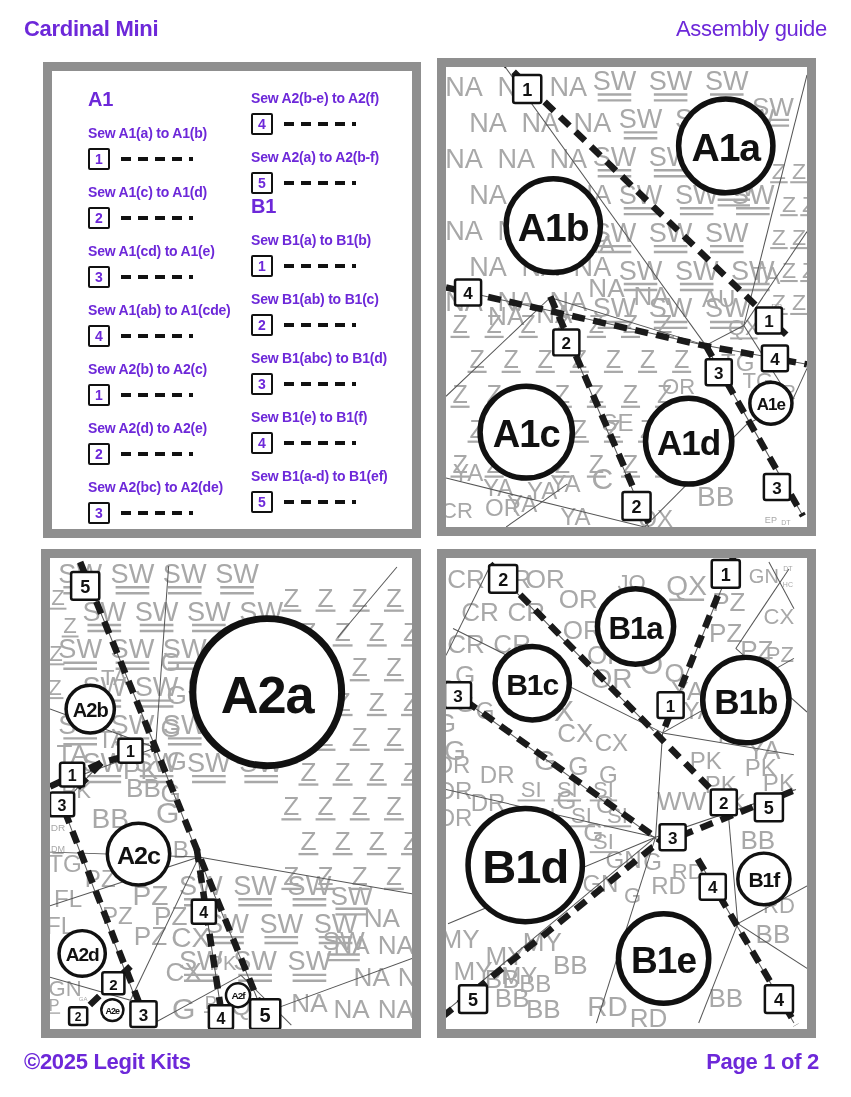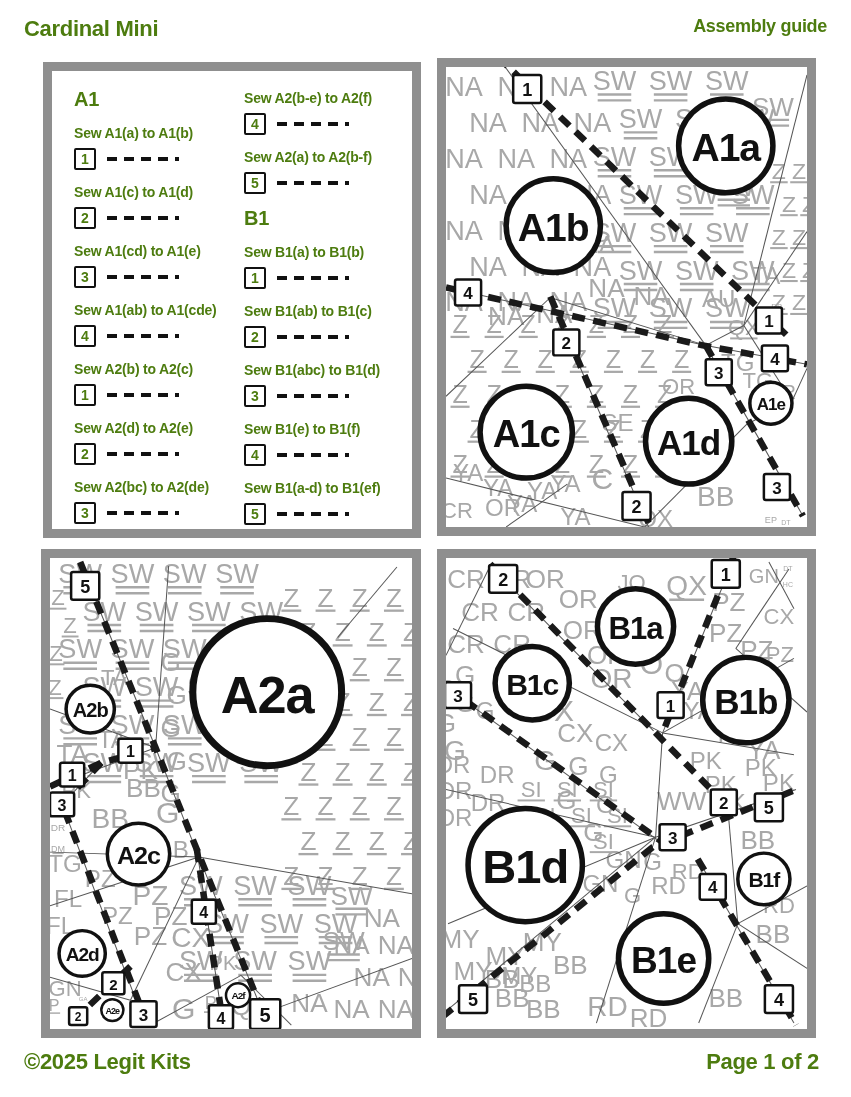--- a/index.html
+++ b/index.html
@@ -1,31 +1,31 @@
 <!DOCTYPE html>
 <html><head>
 <meta charset="utf-8">
 <style>
   html,body{margin:0;padding:0;background:#fff;}
   .page{position:relative;width:851px;height:1097px;background:#fff;overflow:hidden;
-        font-family:"Liberation Sans",sans-serif;color:#4d7c0f;}
+        font-family:"Liberation Sans",sans-serif;color:#6d28d9;}
   .hdr-title{position:absolute;left:24px;top:16px;font-size:22px;font-weight:bold;letter-spacing:-0.3px;}
-  .hdr-sub{position:absolute;right:24px;top:16px;font-size:18px;font-weight:bold;letter-spacing:-0.3px;}
+  .hdr-sub{position:absolute;right:24px;top:16px;font-size:22px;font-weight:normal;letter-spacing:-0.3px;}
   .ftr-copy{position:absolute;left:24px;top:1049px;font-size:22px;font-weight:bold;letter-spacing:-0.3px;text-align:center;}
   .ftr-page{position:absolute;right:32px;top:1049px;font-size:22px;font-weight:bold;letter-spacing:-0.3px;}
   .panel{position:absolute;background:#fff;border:9px solid #8f8f8f;box-sizing:border-box;}
   #p-instr{left:43px;top:62px;width:378px;height:476px;}
   #p-a1{left:437px;top:58px;width:379px;height:478px;}
   #p-a2{left:41px;top:549px;width:380px;height:489px;}
   #p-b1{left:437px;top:549px;width:379px;height:489px;}
   .panel svg{display:block;width:100%;height:100%;}
-  .icols{display:flex;padding:12px 0 0 22px;}
+  .icols{display:flex;padding:12px 0 0 36px;}
   .icol{width:168px;}
   .icol + .icol{margin-left:2px;}
-  .ihead{font-size:20px;line-height:24px;font-weight:bold;margin-top:12px;letter-spacing:-0.2px;}
+  .ihead{font-size:20px;line-height:24px;font-weight:bold;letter-spacing:-0.2px;}
   .icol > .ihead:first-child{margin-top:4px;}
   .icol > .ilabel:first-child{margin-top:8px;}
   .ilabel{font-size:14px;line-height:15px;font-weight:bold;margin-top:15px;letter-spacing:-0.2px;}
   .irow{margin-top:7px;height:22px;display:flex;align-items:center;}
   .ibox{width:18px;height:18px;border:2px solid #111;border-radius:2px;display:flex;
         align-items:center;justify-content:center;font-size:14px;font-weight:bold;flex:0 0 auto;}
   .idash{width:72px;height:4px;margin-left:11px;
          background:repeating-linear-gradient(90deg,#111 0 10px,transparent 10px 17px);}
   text{font-family:"Liberation Sans",sans-serif;}
 </style>

